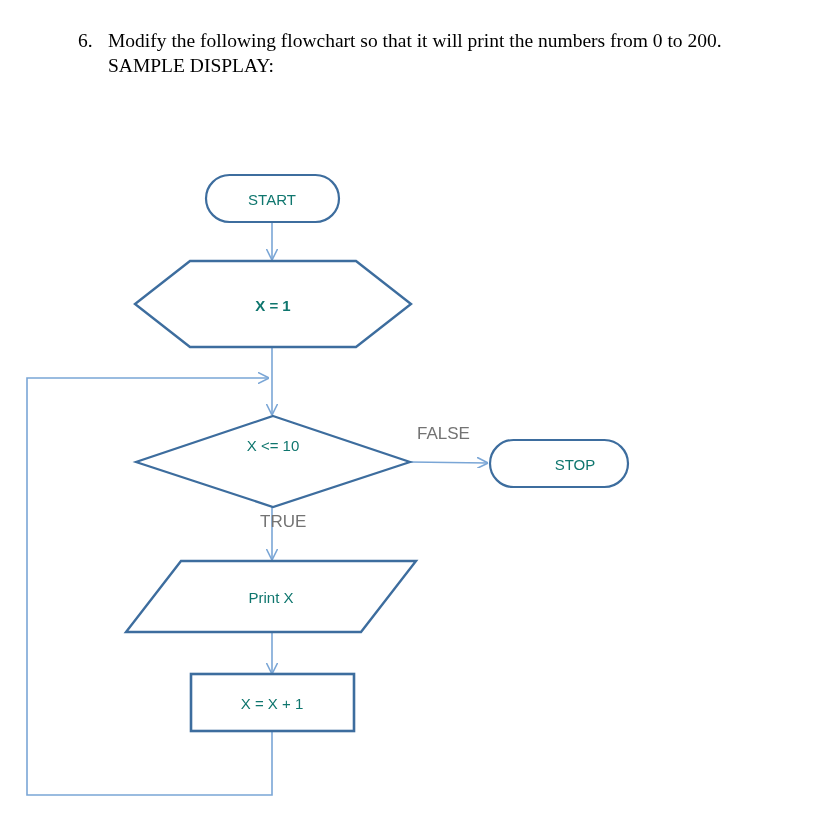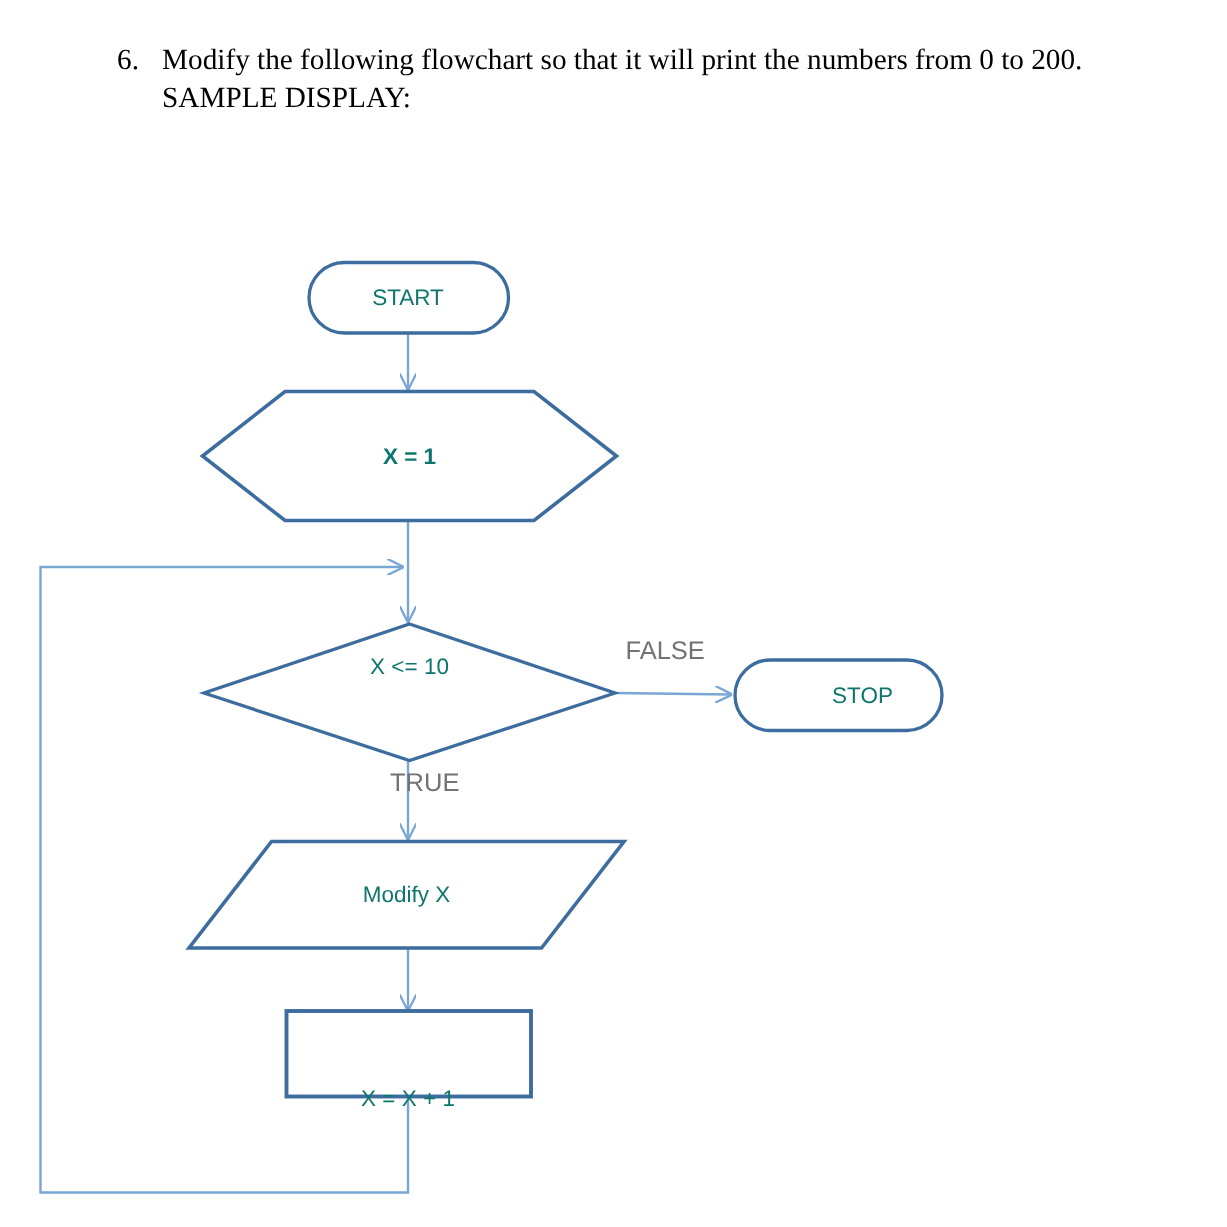--- a/index.html
+++ b/index.html
@@ -129,19 +129,19 @@
       <polygon points="181,561 416,561 361,632 126,632" fill="#ffffff" stroke="#3d6d9e" stroke-width="2.4"></polygon>
 
       <rect x="191" y="674" width="163" height="57" fill="#ffffff" stroke="#3d6d9e" stroke-width="2.6"></rect>
     </g>
   </svg>
 
   <div class="shape-label" style="left:272px; top:199px;">START</div>
   <div class="shape-label" style="left:273px; top:305px;font-weight:bold;">X = 1</div>
   <div class="shape-label" style="left:273px; top:445px;">X &lt;= 10</div>
   <div class="shape-label" style="left:559px; top:464px;margin-left:16px;">STOP</div>
-  <div class="shape-label" style="left:271px; top:597px;">Modify X</div>
-  <div class="shape-label" style="left:272px; top:733px;">X = X + 1</div>
+  <div class="shape-label" style="left:271px; top:597px;">Print X</div>
+  <div class="shape-label" style="left:272px; top:703px;">X = X + 1</div>
 
   <div class="edge-label" id="label-false">FALSE</div>
   <div class="edge-label" id="label-true">TRUE</div>
 
 </div>
 
 </body></html>

